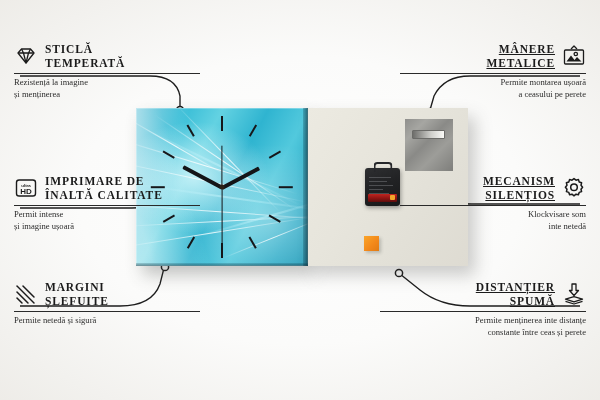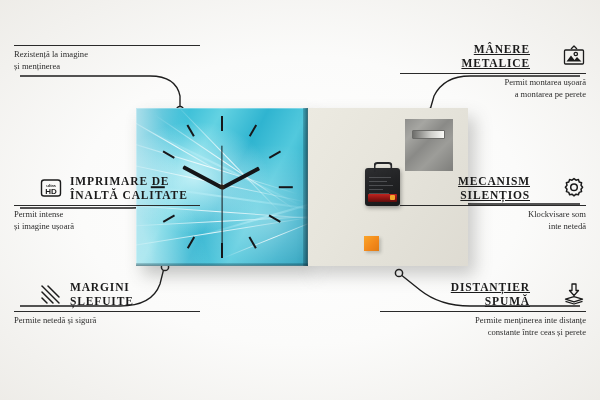--- a/index.html
+++ b/index.html
@@ -25,21 +25,21 @@
     white-space:nowrap;
   }
   .feat.right .titles{text-align:right;text-decoration:underline;}
   .rule{height:1px;background:#2a2a2a;margin-top:3px;}
   .feat .desc{
     font-family:"Liberation Serif",serif;
     font-size:8.6px;color:#2d2d2d;line-height:1.38;margin-top:3px;
     white-space:nowrap;
   }
   .feat.right .desc{text-align:right;}
-  .ico{flex:0 0 auto;width:24px;height:24px;display:block;margin-left:25px;}
+  .ico{flex:0 0 auto;width:24px;height:24px;display:block;}
   .ico svg{display:block;width:24px;height:24px;}
 
   
   #wires{position:absolute;left:0;top:0;width:600px;height:400px;pointer-events:none;}
 
   
   #clock{
     position:absolute;left:136px;top:108px;width:172px;height:158px;
     box-shadow:7px 9px 16px rgba(60,62,58,.30);
     overflow:hidden;
@@ -172,20 +172,32 @@
       <div class="mline" style="left:4px;top:13px;width:18px;"></div>
       <div class="mline" style="left:4px;top:17px;width:24px;"></div>
       <div class="mline" style="left:4px;top:21px;width:14px;"></div>
       <div class="mline" style="left:4px;top:25px;width:20px;"></div>
       <div id="battery"></div>
     </div>
     <div id="foam"></div>
   </div>
 
   <div class="feat left" style="left:14px;top:42px;width:186px;">
+    <div class="head">
+      <span class="ico">
+        <svg viewBox="0 0 24 24" fill="none" stroke="#1b1b1b" stroke-width="1.3" stroke-linejoin="round">
+          <path d="M4 9 L7.5 5 L16.5 5 L20 9 L12 19 Z"></path>
+          <path d="M4 9 L20 9 M7.5 5 L9.5 9 L12 19 M16.5 5 L14.5 9 L12 19"></path>
+        </svg>
+      </span>
+      <span class="titles">
+        <span>STICLĂ</span><br>
+        <span>TEMPERATĂ</span>
+      </span>
+    </div>
     <div class="rule"></div>
     <div class="desc">
       <span>Rezistență la imagine</span><br>
       <span>și menținerea</span>
     </div>
   </div>
 
   <div class="feat left" style="left:14px;top:174px;width:186px;">
     <div class="head">
       <span class="ico">
@@ -238,22 +250,22 @@
         <svg viewBox="0 0 24 24" fill="none" stroke="#1b1b1b" stroke-width="1.3" stroke-linejoin="round">
           <path d="M9 5 L12 2 L15 5"></path>
           <rect x="2.5" y="6" width="19" height="14" rx="1"></rect>
           <path d="M4.5 17.5 L9 11.5 L12.5 16 L15 13 L19.5 17.5 Z" fill="#1b1b1b" stroke="none"></path>
           <circle cx="13.8" cy="10" r="1.7"></circle>
         </svg>
       </span>
     </div>
     <div class="rule"></div>
     <div class="desc">
-      <span>Permit montarea ușoară</span><br>
-      <span>a montarea pe perete</span>
+      <span>Permite montarea ușoară</span><br>
+      <span>a ceasului pe perete</span>
     </div>
   </div>
 
   <div class="feat right" style="left:400px;top:174px;width:186px;">
     <div class="head">
       <span class="titles">
         <span>MECANISM</span><br>
         <span>SILENȚIOS</span>
       </span>
       <span class="ico">

